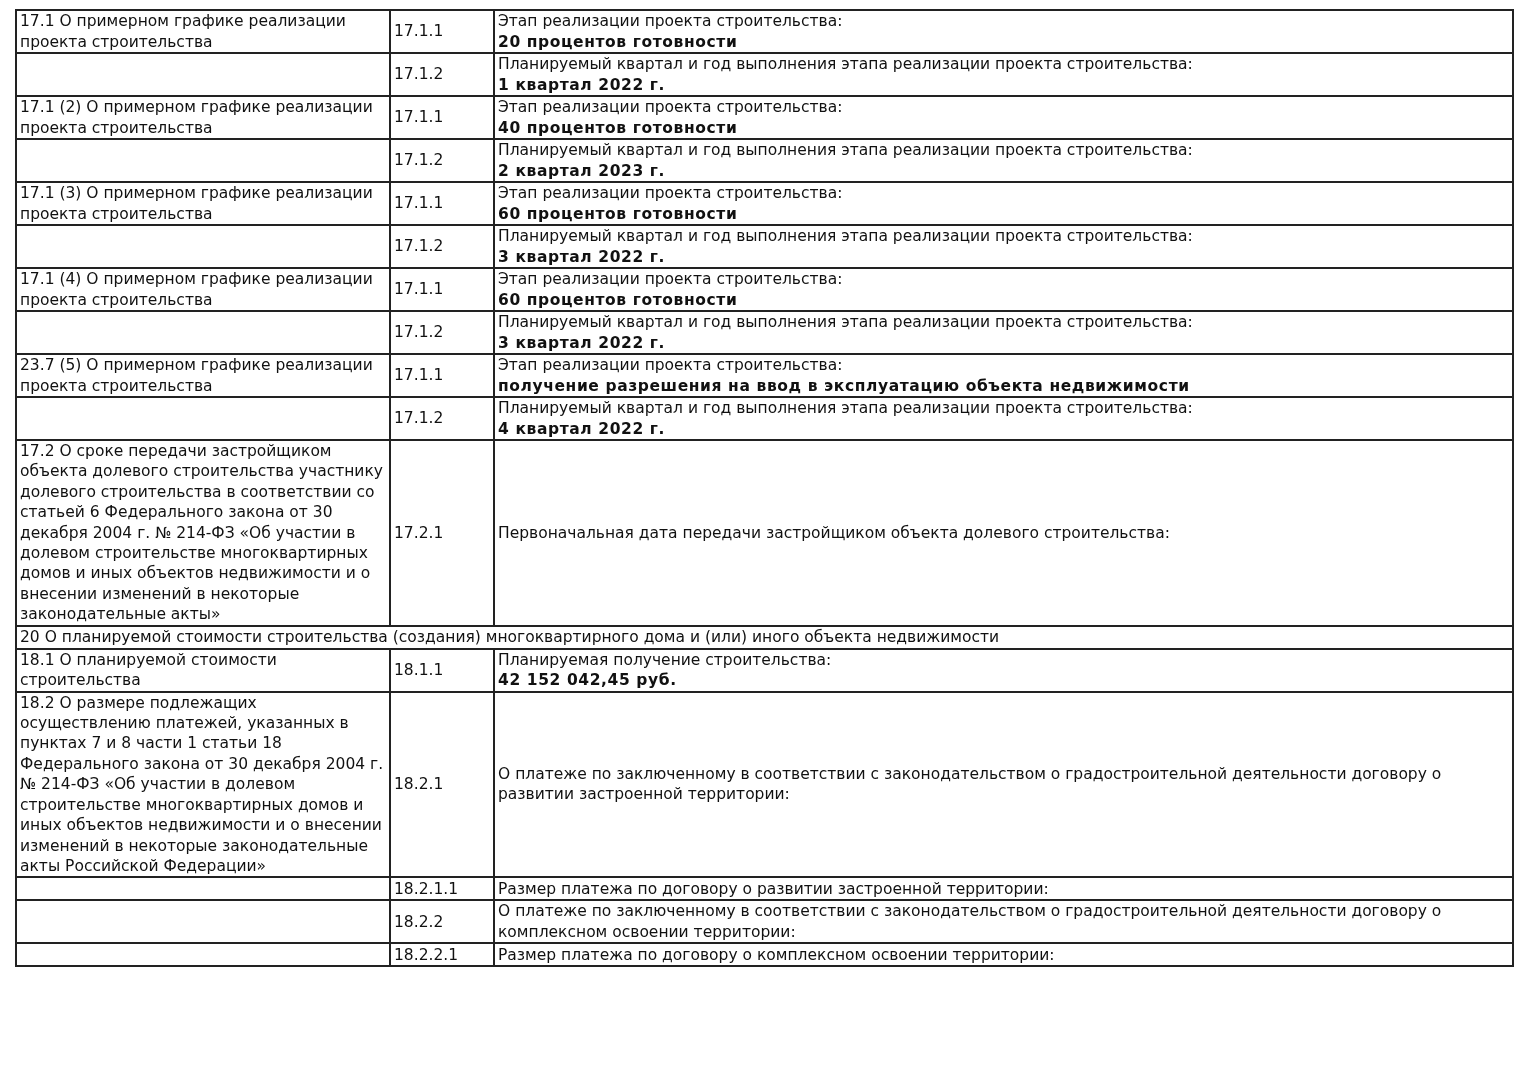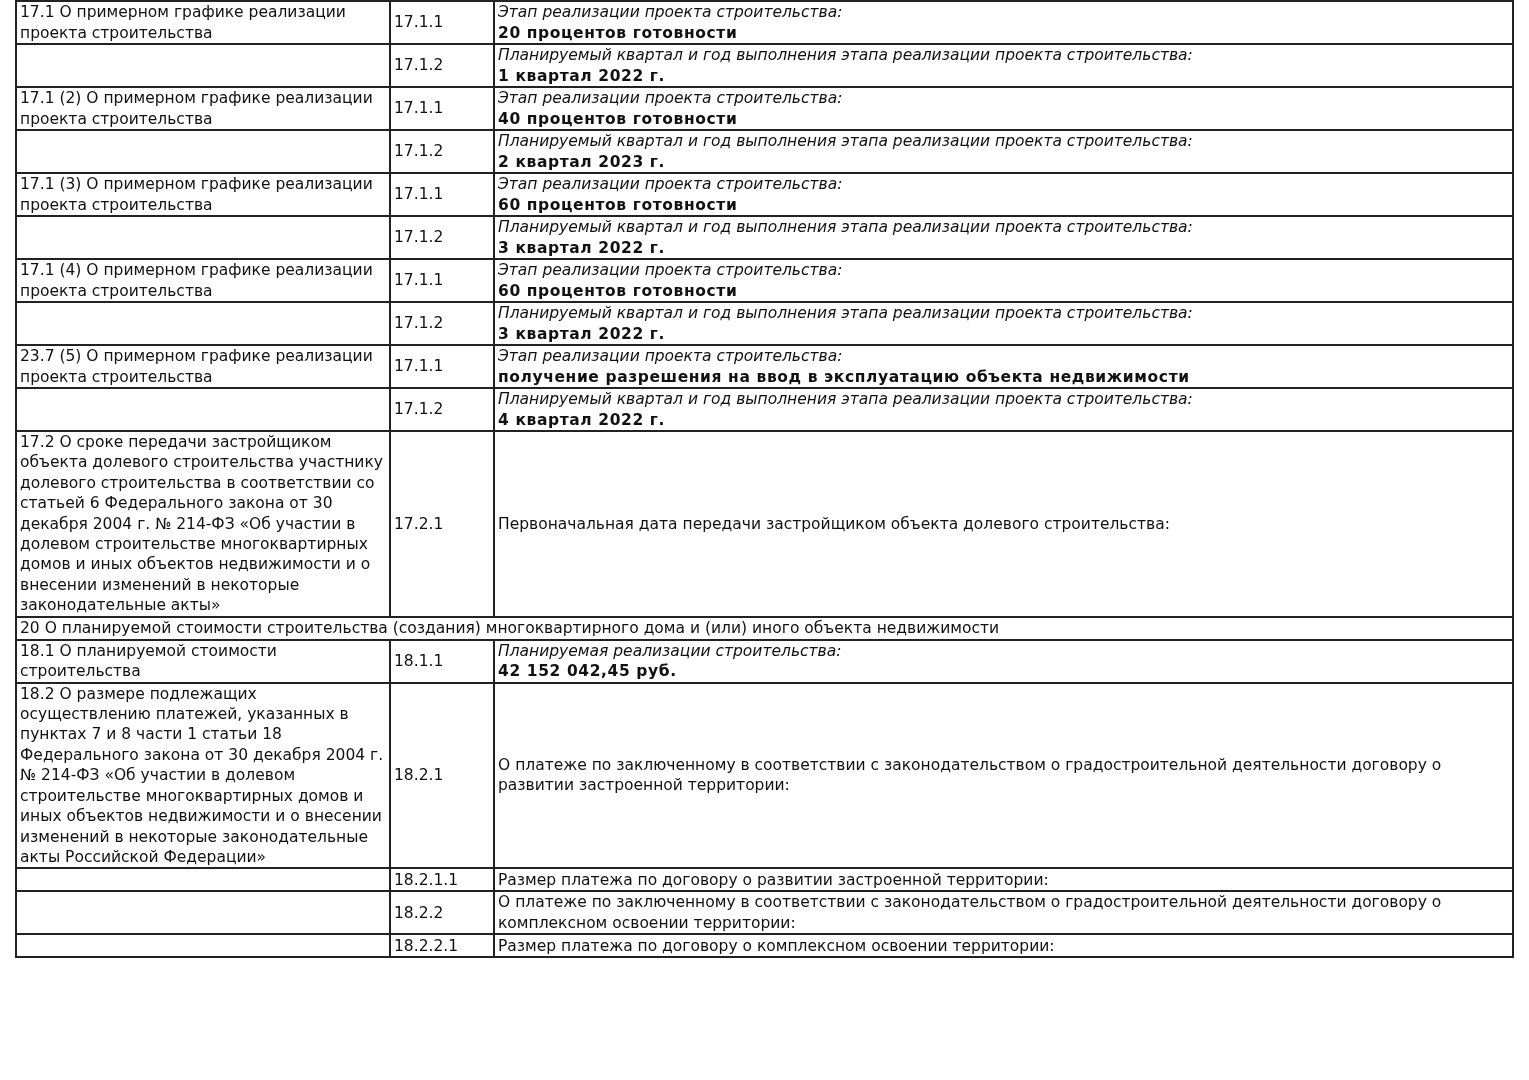--- a/index.html
+++ b/index.html
@@ -1,25 +1,25 @@
 <!DOCTYPE html>
 <html><head>
 <meta charset="utf-8">
 <style>
   html, body { margin: 0; padding: 0; background: #ffffff; }
   body { width: 1529px; height: 1080px; position: relative; overflow: hidden;
          font-family: "DejaVu Sans", sans-serif; color: #111; }
-  table.doc { position: absolute; left: 15px; top: 0; width: 1499px;
+  table.doc { position: absolute; left: 15px; top: 9px; width: 1499px;
               border-collapse: collapse; table-layout: fixed; }
   table.doc td { border: 2px solid #222; padding: 0 3px; vertical-align: middle;
                  font-size: 15.5px; line-height: 20.4px; }
   col.c1 { width: 374px; } col.c2 { width: 104px; } col.c3 { width: auto; }
   td.sec { vertical-align: top; }
   td.code { padding-left: 3px; }
-  .lbl { display: block; font-style: italic; }
+  .lbl { display: block; }
   .val { display: block; font-weight: bold; letter-spacing: 0.6px; }
   tr.h2 td { height: 41px; }
   tr.h1 td { height: 21px; }
 </style>
 </head>
 <body>
 
 <table class="doc">
   <colgroup>
       <col class="c1">
@@ -114,21 +114,21 @@
       <td>Первоначальная дата передачи застройщиком объекта долевого строительства:</td>
     </tr>
 
     <tr class="h1">
       <td colspan="3">20 О планируемой стоимости строительства (создания) многоквартирного дома и (или) иного объекта недвижимости</td>
     </tr>
     <tr class="h2">
       <td class="sec">18.1 О планируемой стоимости строительства</td>
       <td class="code">18.1.1</td>
       <td>
-          <span class="lbl">Планируемая реализации строительства:</span>
+          <span class="lbl">Планируемая получение строительства:</span>
           <span class="val">42 152 042,45 руб.</span>
         </td>
     </tr>
     <tr>
       <td class="sec">18.2 О размере подлежащих осуществлению платежей, указанных в пунктах 7 и 8 части 1 статьи 18 Федерального закона от 30 декабря 2004 г. № 214-ФЗ «Об участии в долевом строительстве многоквартирных домов и иных объектов недвижимости и о внесении изменений в некоторые законодательные акты Российской Федерации»</td>
       <td class="code">18.2.1</td>
       <td>О платеже по заключенному в соответствии с законодательством о градостроительной деятельности договору о развитии застроенной территории:</td>
     </tr>
     <tr class="h1">
       <td></td>

